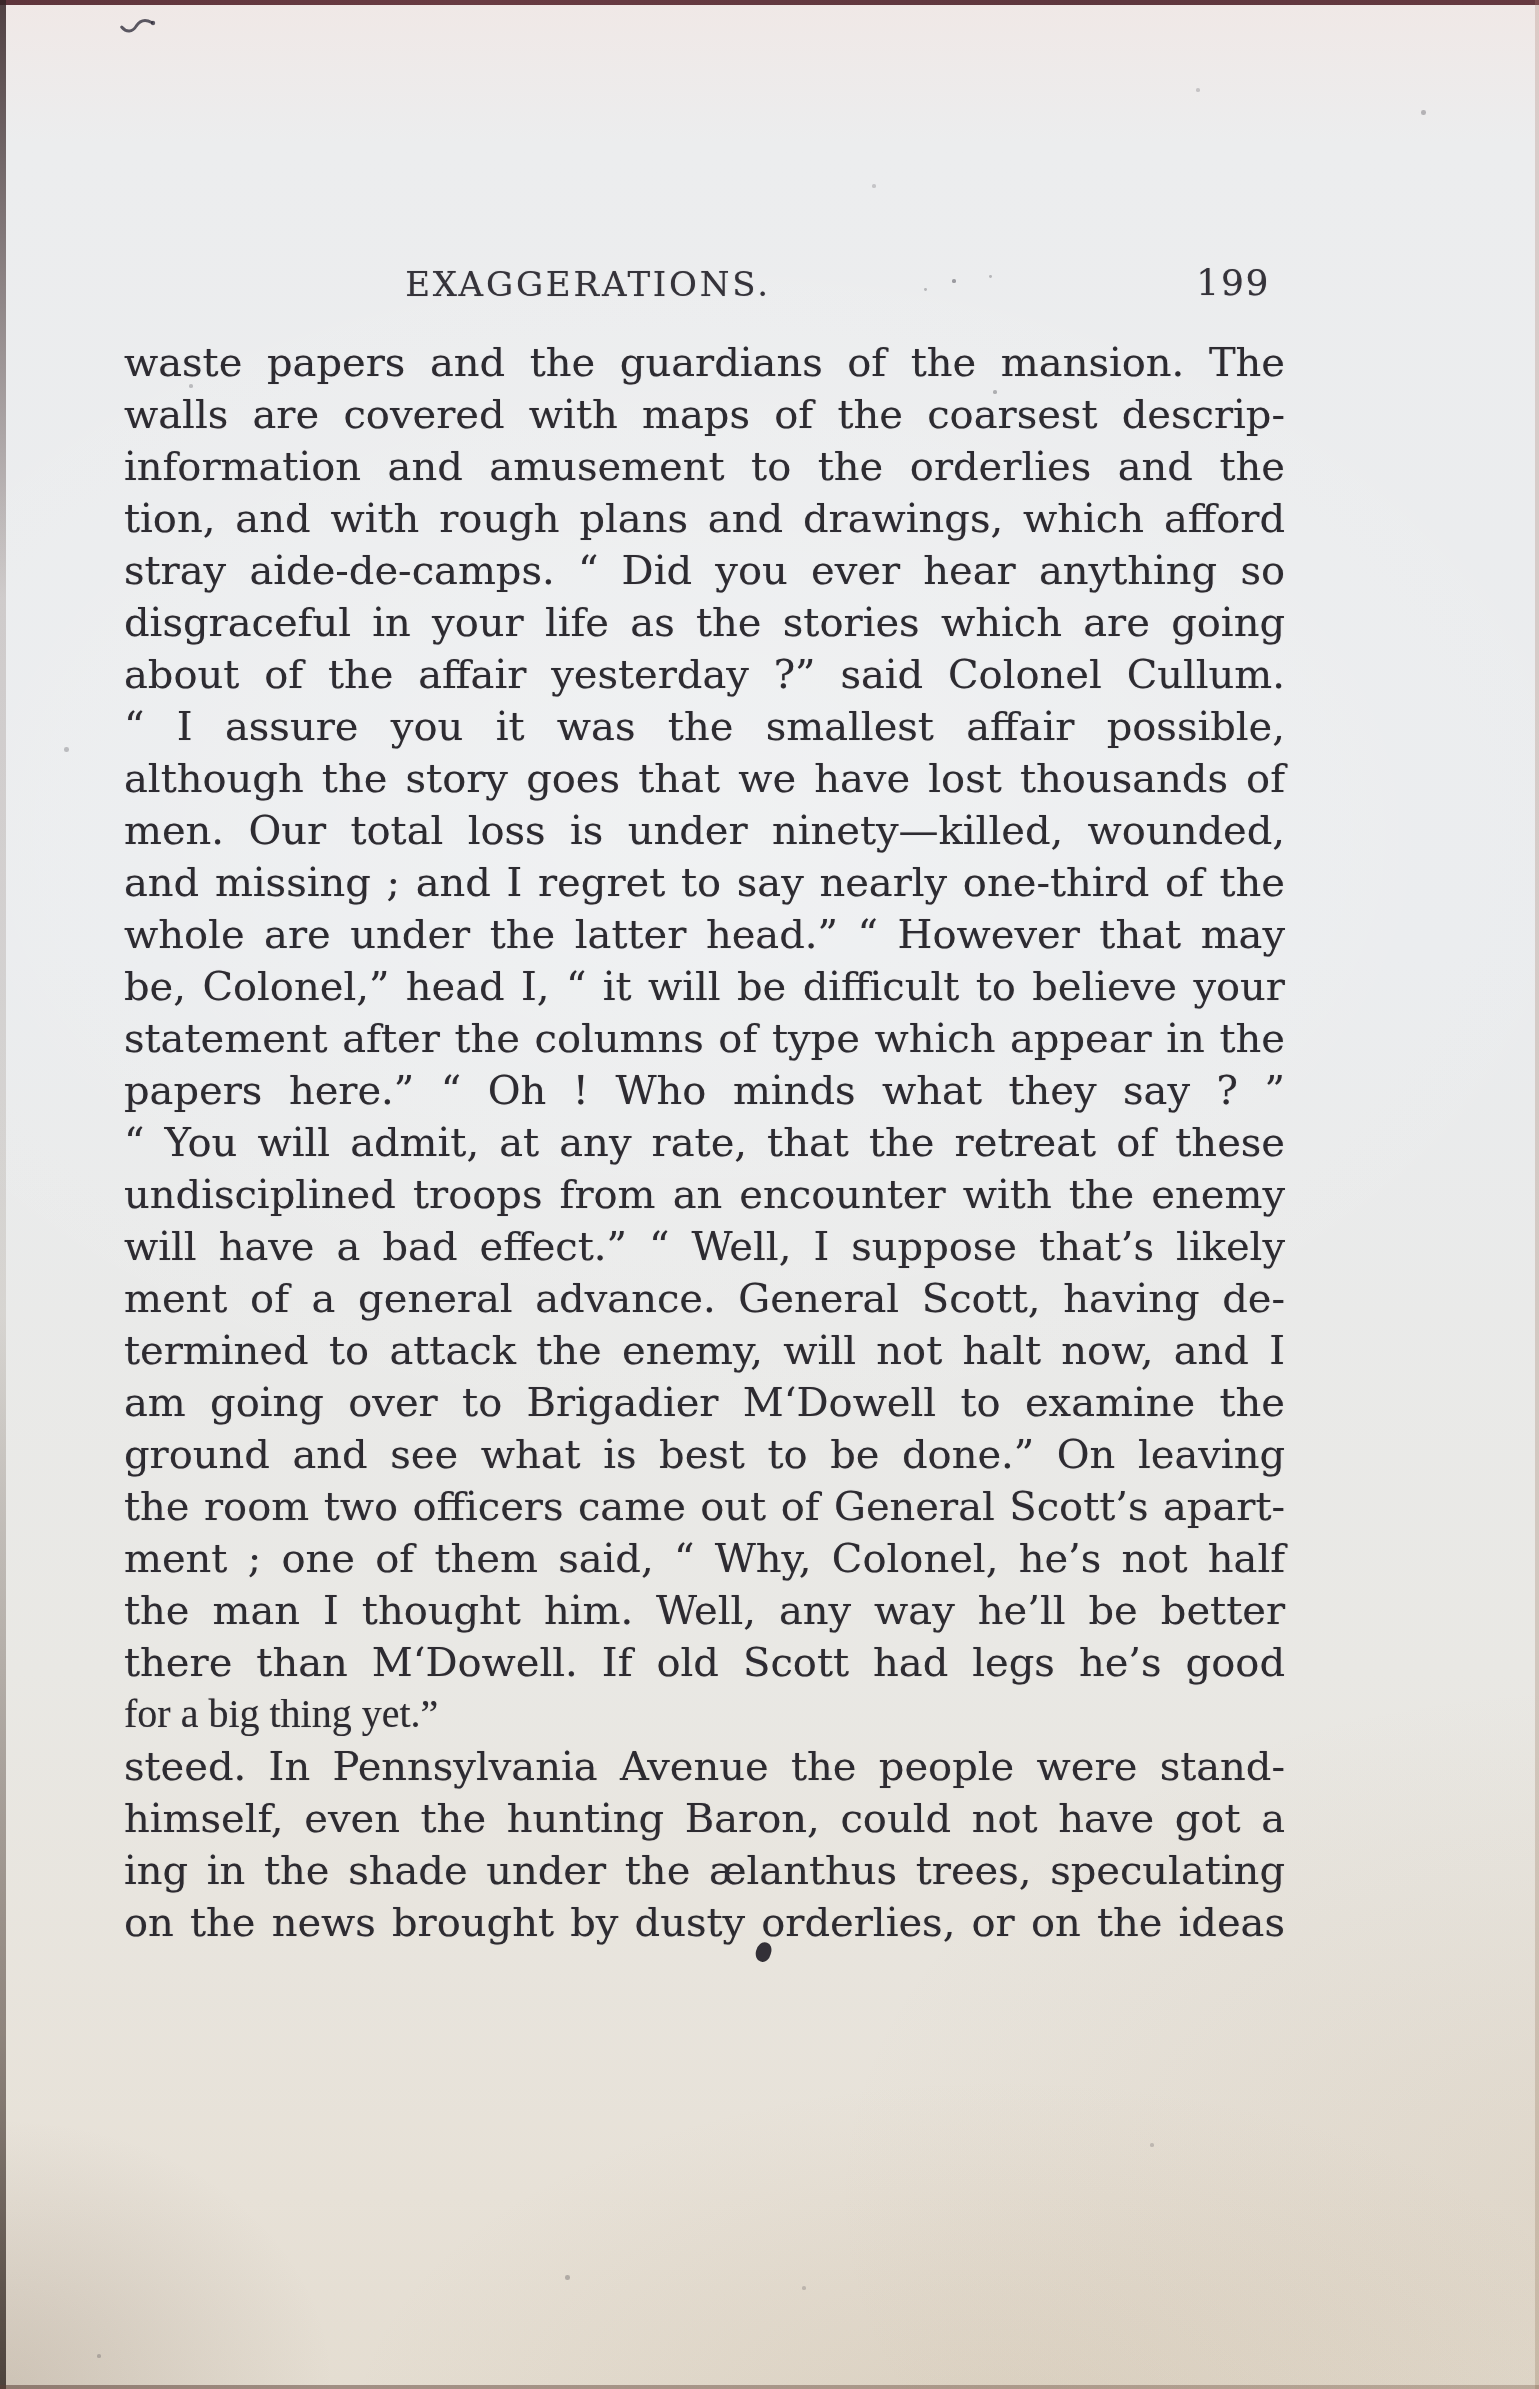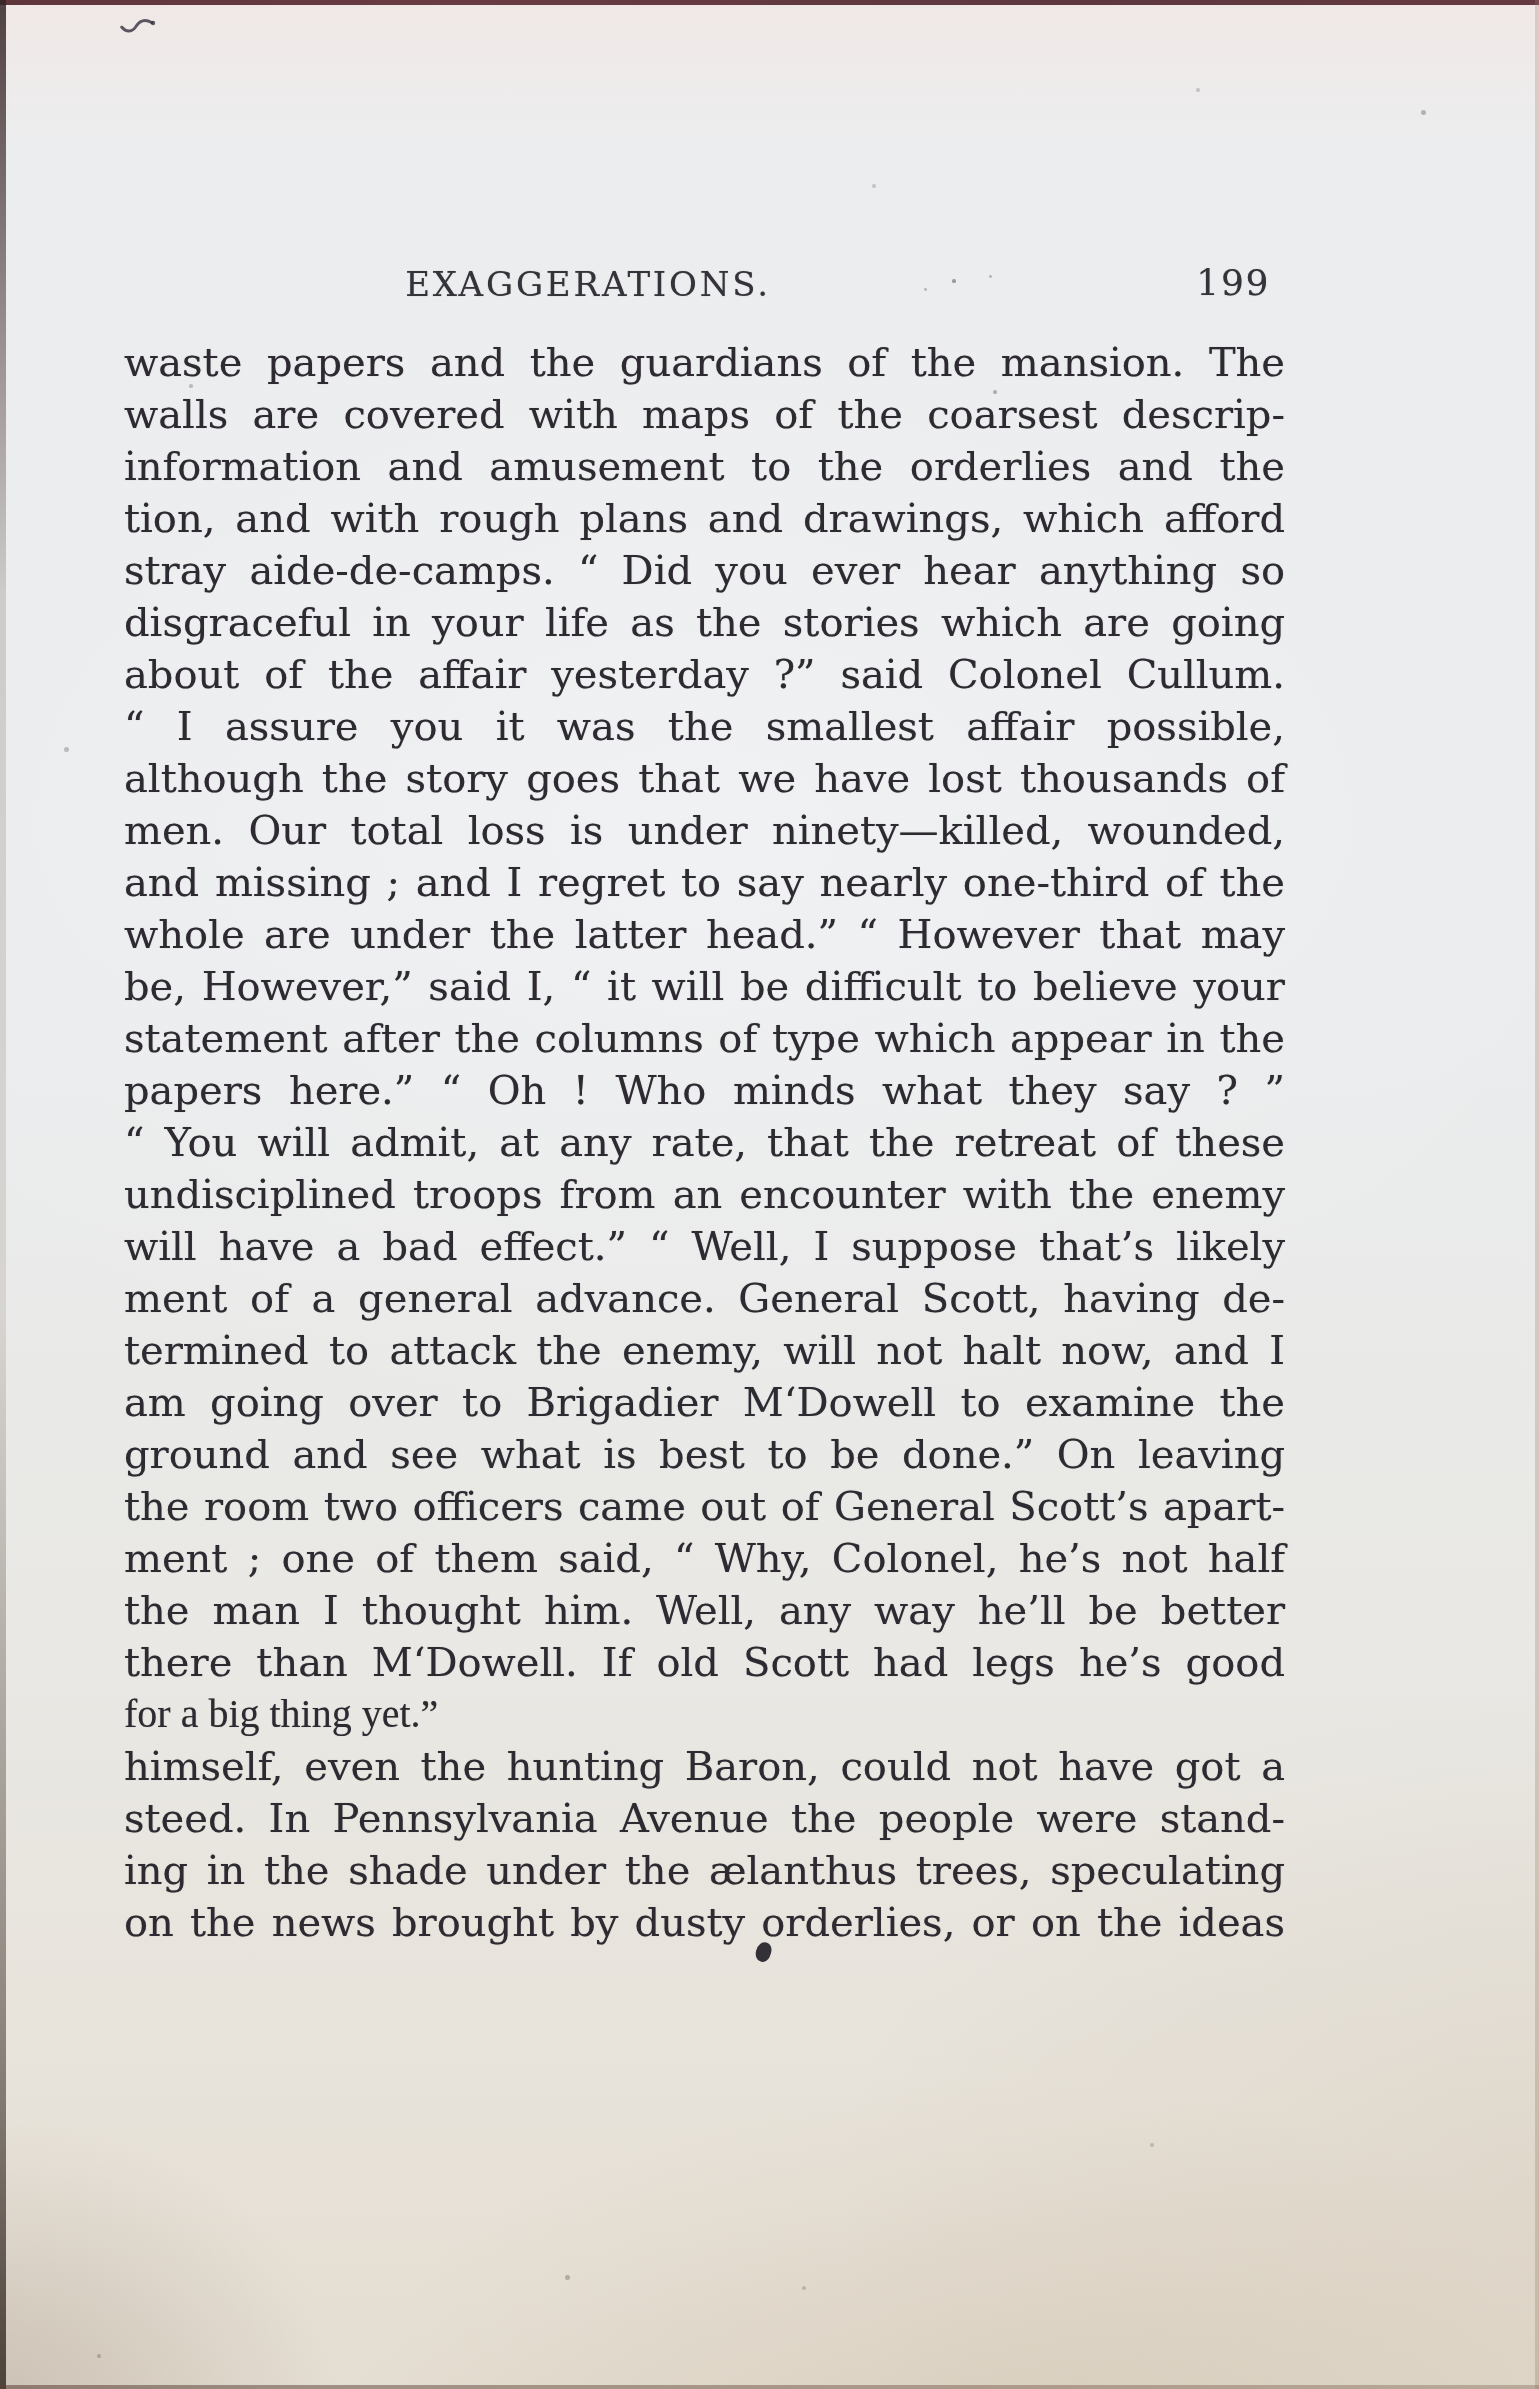--- a/index.html
+++ b/index.html
@@ -135,39 +135,39 @@
         <div class="line">information and amusement to the orderlies and the</div>
         <div class="line">tion, and with rough plans and drawings, which afford</div>
         <div class="line">stray aide-de-camps.  “ Did you ever hear anything so</div>
         <div class="line">disgraceful in your life as the stories which are going</div>
         <div class="line">about of the affair yesterday ?” said Colonel Cullum.</div>
         <div class="line">“ I assure you it was the smallest affair possible,</div>
         <div class="line">although the story goes that we have lost thousands of</div>
         <div class="line">men.  Our total loss is under ninety—killed, wounded,</div>
         <div class="line">and missing ; and I regret to say nearly one-third of the</div>
         <div class="line">whole are under the latter head.”  “ However that may</div>
-        <div class="line">be, However,” said I, “ it will be difficult to believe your</div>
+        <div class="line">be, Colonel,” head I, “ it will be difficult to believe your</div>
         <div class="line">statement after the columns of type which appear in the</div>
         <div class="line">papers here.”  “ Oh !  Who minds what they say ? ”</div>
         <div class="line">“ You will admit, at any rate, that the retreat of these</div>
         <div class="line">undisciplined troops from an encounter with the enemy</div>
         <div class="line">will have a bad effect.”  “ Well, I suppose that’s likely</div>
         <div class="line">ment of a general advance.  General Scott, having de-</div>
         <div class="line">termined to attack the enemy, will not halt now, and I</div>
         <div class="line">am going over to Brigadier M‘Dowell to examine the</div>
         <div class="line">ground and see what is best to be done.”  On leaving</div>
         <div class="line">the room two officers came out of General Scott’s apart-</div>
         <div class="line">ment ; one of them said, “ Why, Colonel, he’s not half</div>
         <div class="line">the man I thought him.  Well, any way he’ll be better</div>
         <div class="line">there than M‘Dowell.  If old Scott had legs he’s good</div>
         <div class="line no-just">for a big thing yet.”</div>
       </div>
     <div class="paragraph">
+        <div class="line">steed.  In Pennsylvania Avenue the people were stand-</div>
         <div class="line">himself, even the hunting Baron, could not have got a</div>
-        <div class="line">steed.  In Pennsylvania Avenue the people were stand-</div>
         <div class="line">ing in the shade under the ælanthus trees, speculating</div>
         <div class="line">on the news brought by dusty orderlies, or on the ideas</div>
       </div>
   </div>
 
   <div class="ink-blob"></div>
 
   <div class="speck" style="left:952px;top:279px;width:3.7px;height:3.7px;opacity:.45"></div>
   <div class="speck" style="left:924px;top:288px;width:2.8px;height:2.8px;opacity:.30"></div>
   <div class="speck" style="left:989px;top:275px;width:2.8px;height:2.8px;opacity:.30"></div>

